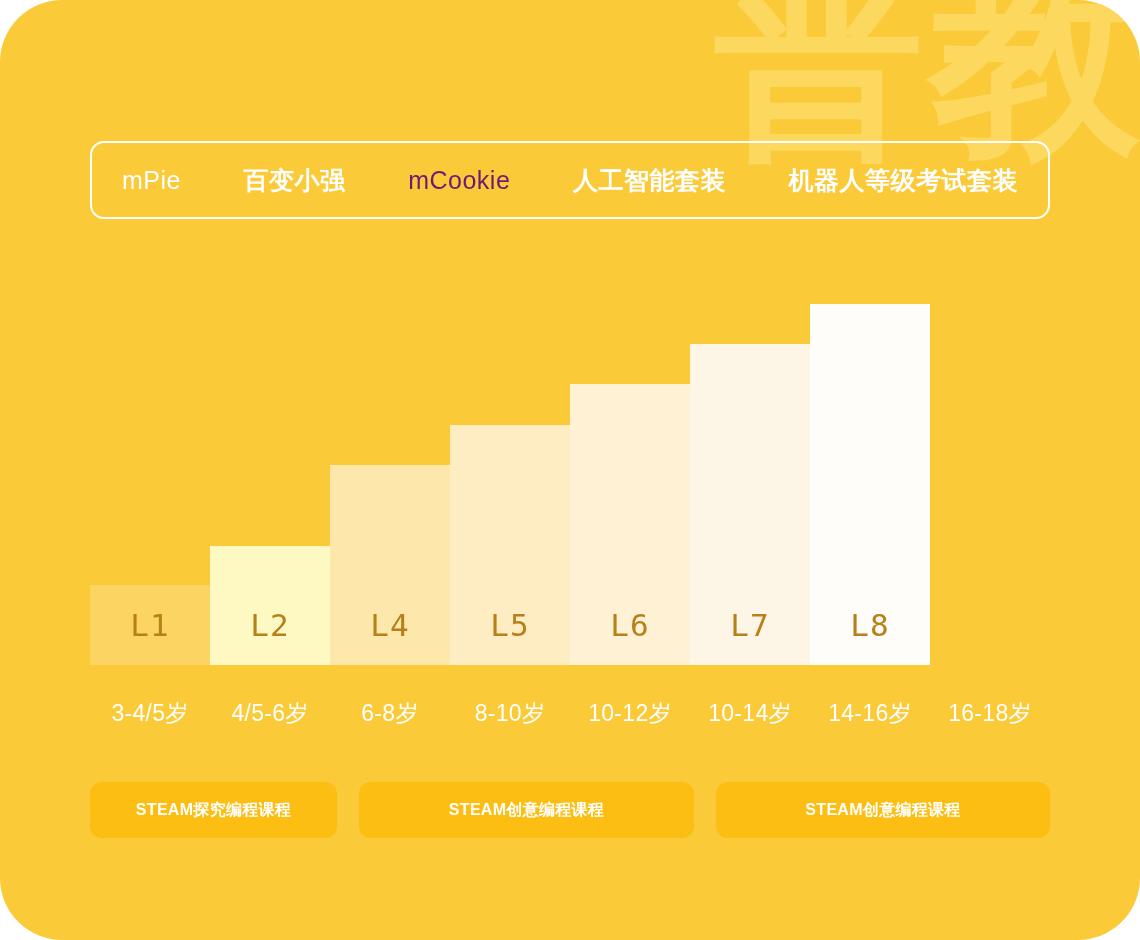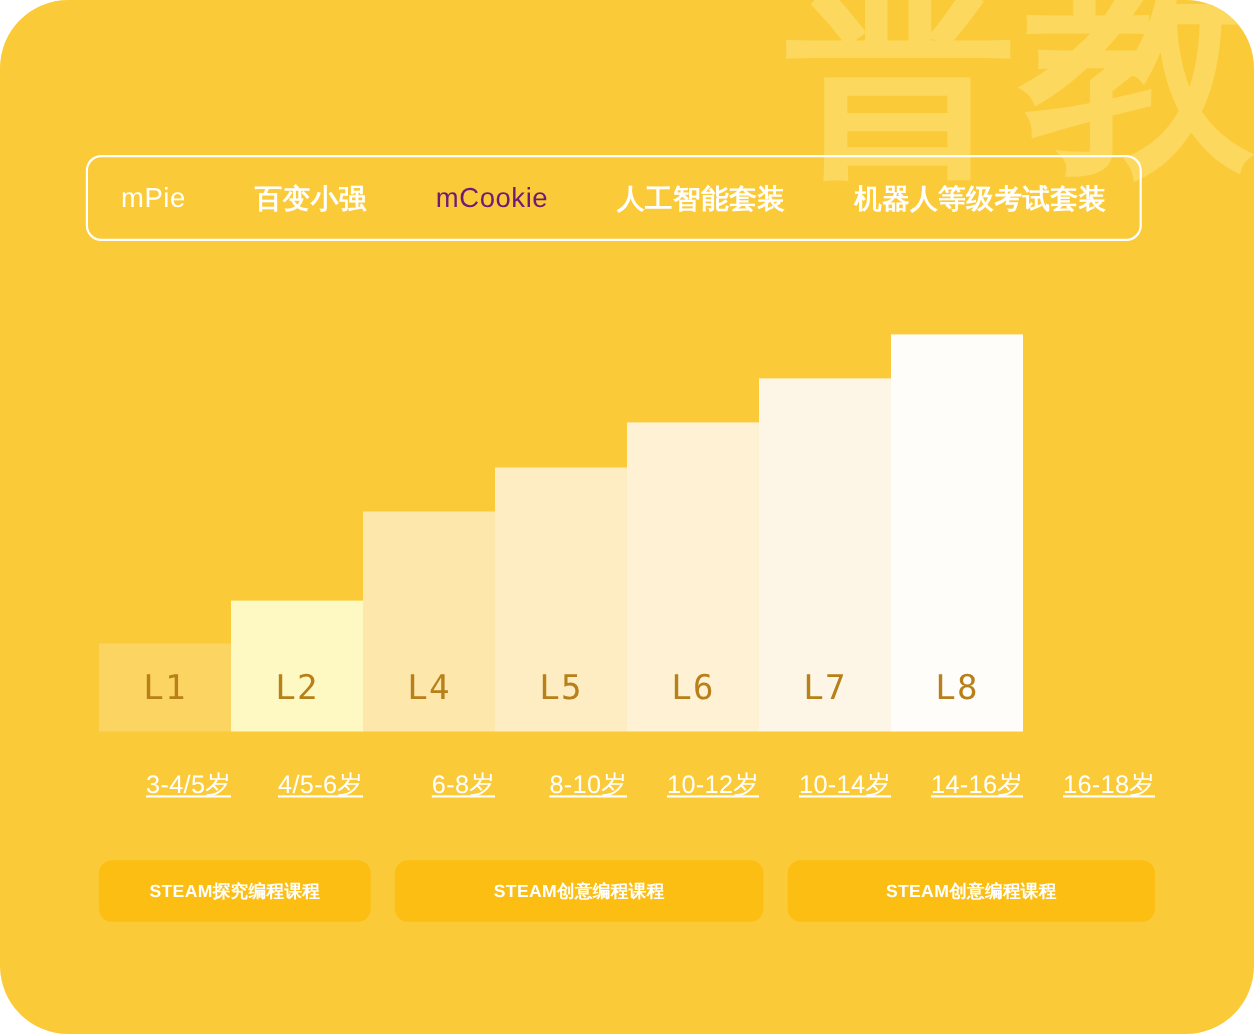--- a/index.html
+++ b/index.html
@@ -35,21 +35,21 @@
     color: #fcd85f;
     letter-spacing: 6px;
     white-space: nowrap;
     user-select: none;
     pointer-events: none;
   }
 
   
   #nav {
     position: absolute;
-    left: 78px;
+    left: 90px;
     top: 141px;
     width: 960px;
     height: 78px;
     box-sizing: border-box;
     border: 2px solid #ffffff;
     border-radius: 14px;
     display: flex;
     align-items: center;
     justify-content: space-between;
     padding: 0 30px;
@@ -92,26 +92,25 @@
   
   #ages {
     position: absolute;
     left: 90px;
     top: 698px;
     width: 960px;
     display: flex;
   }
   .age {
     width: 120px;
-    text-align: right;
+    text-align: center;
     color: #ffffff;
     font-size: 23px;
     letter-spacing: 0.3px;
     white-space: nowrap;
-    text-decoration: underline;
   }
 
   
   #courses {
     position: absolute;
     left: 90px;
     top: 782px;
     width: 960px;
     height: 56px;
     display: flex;

